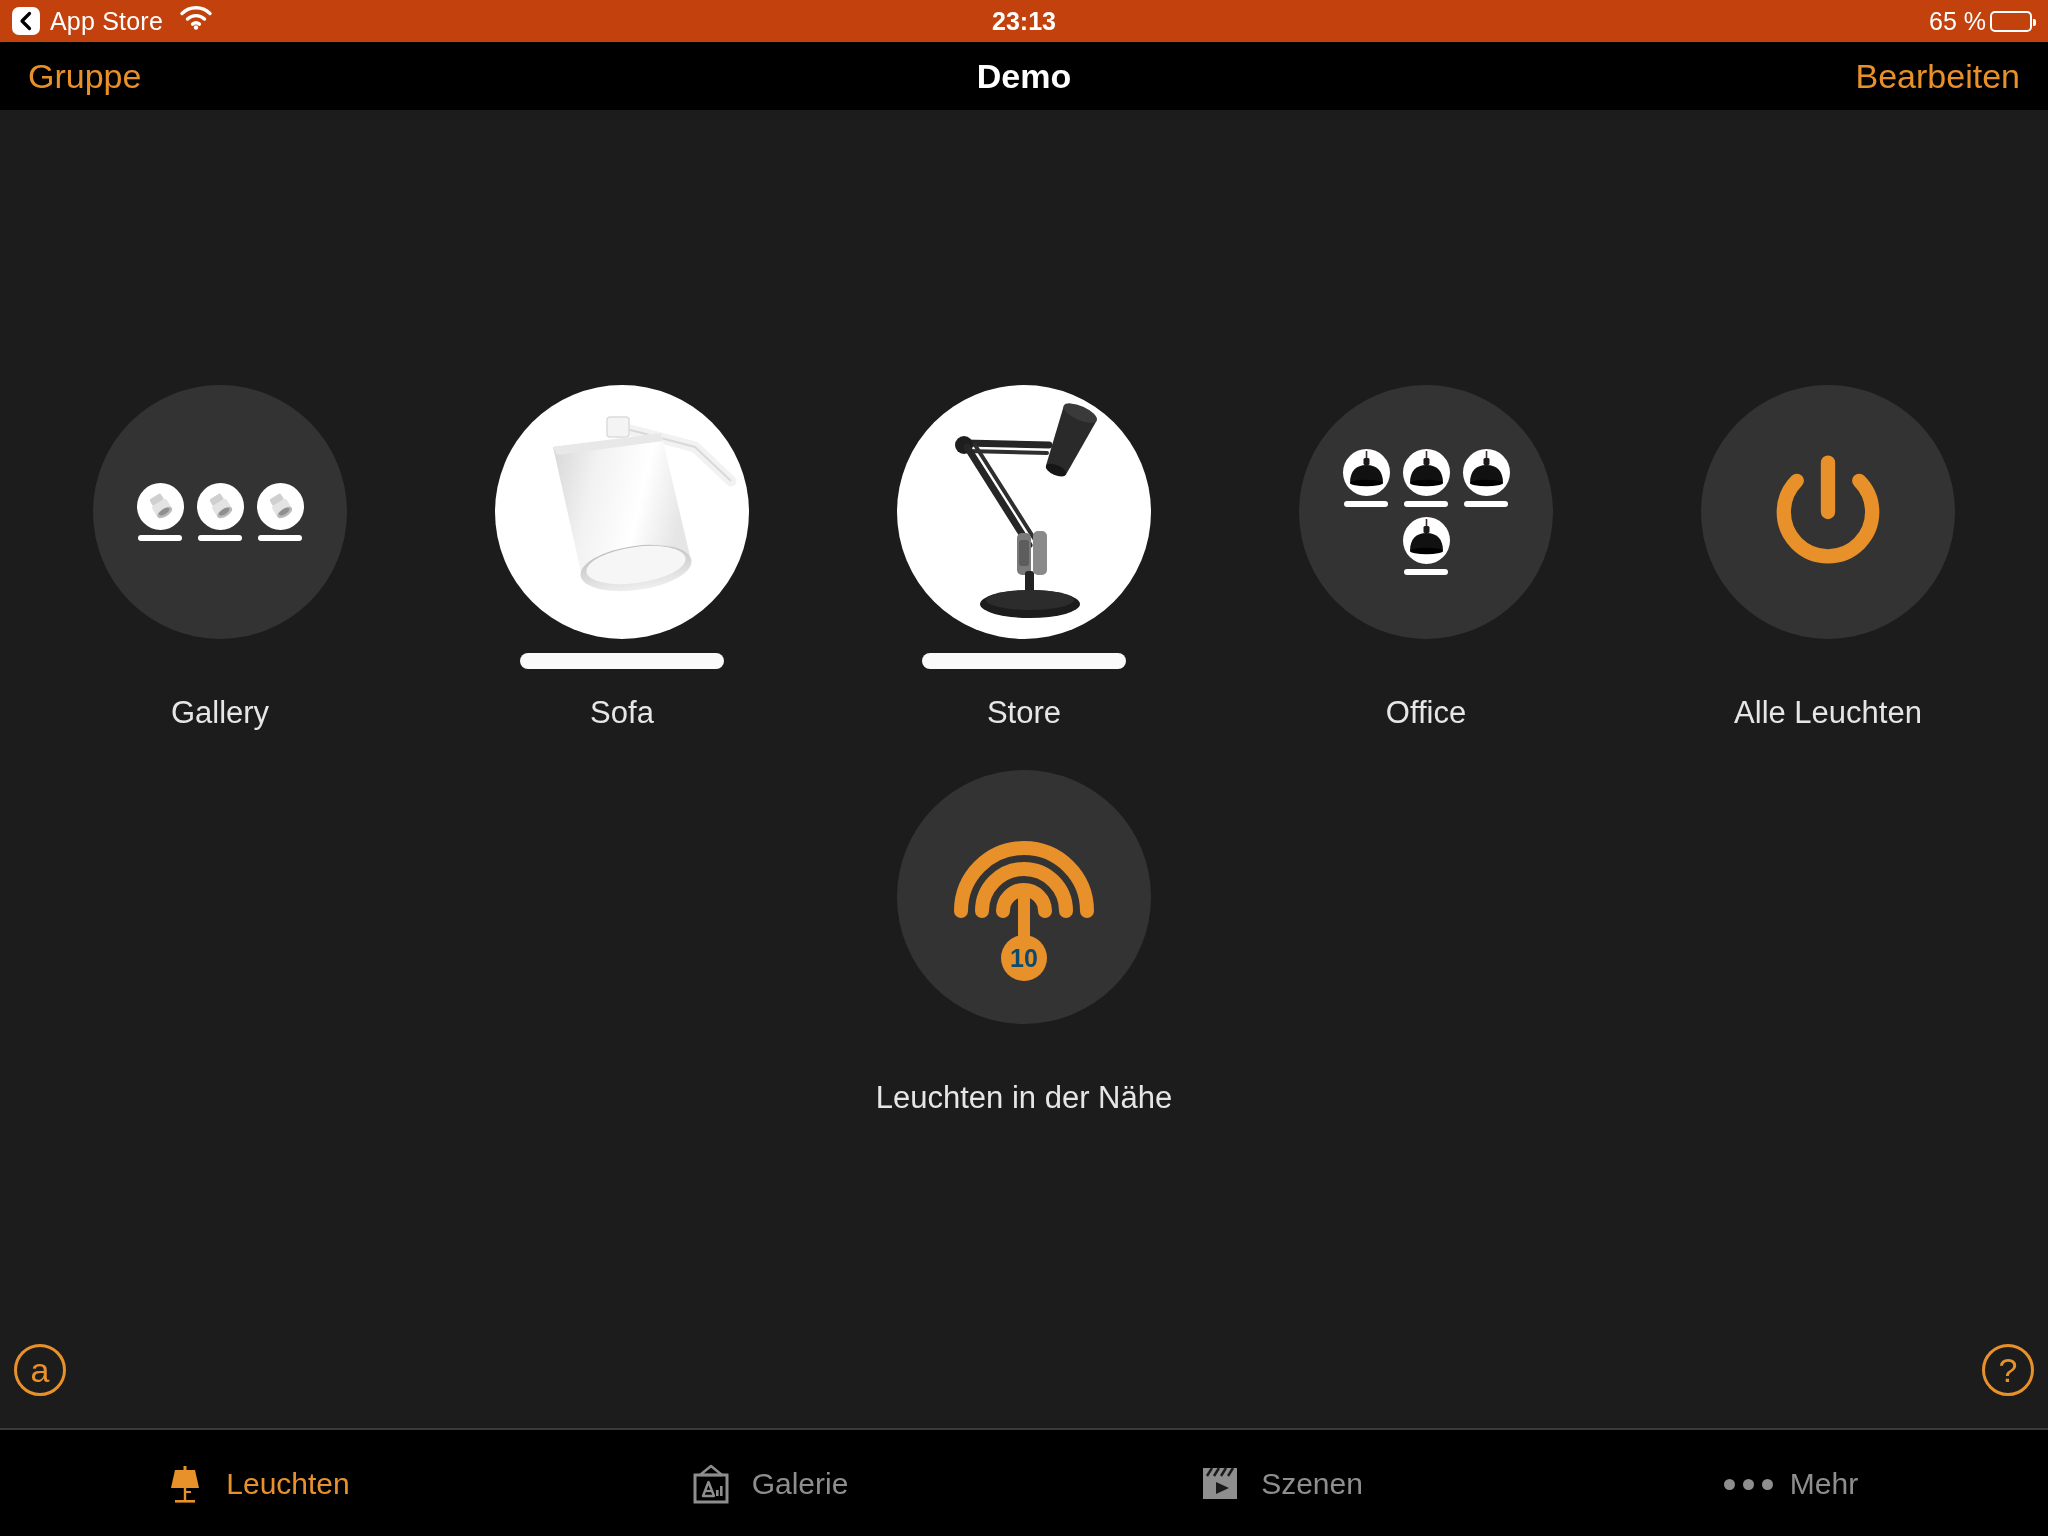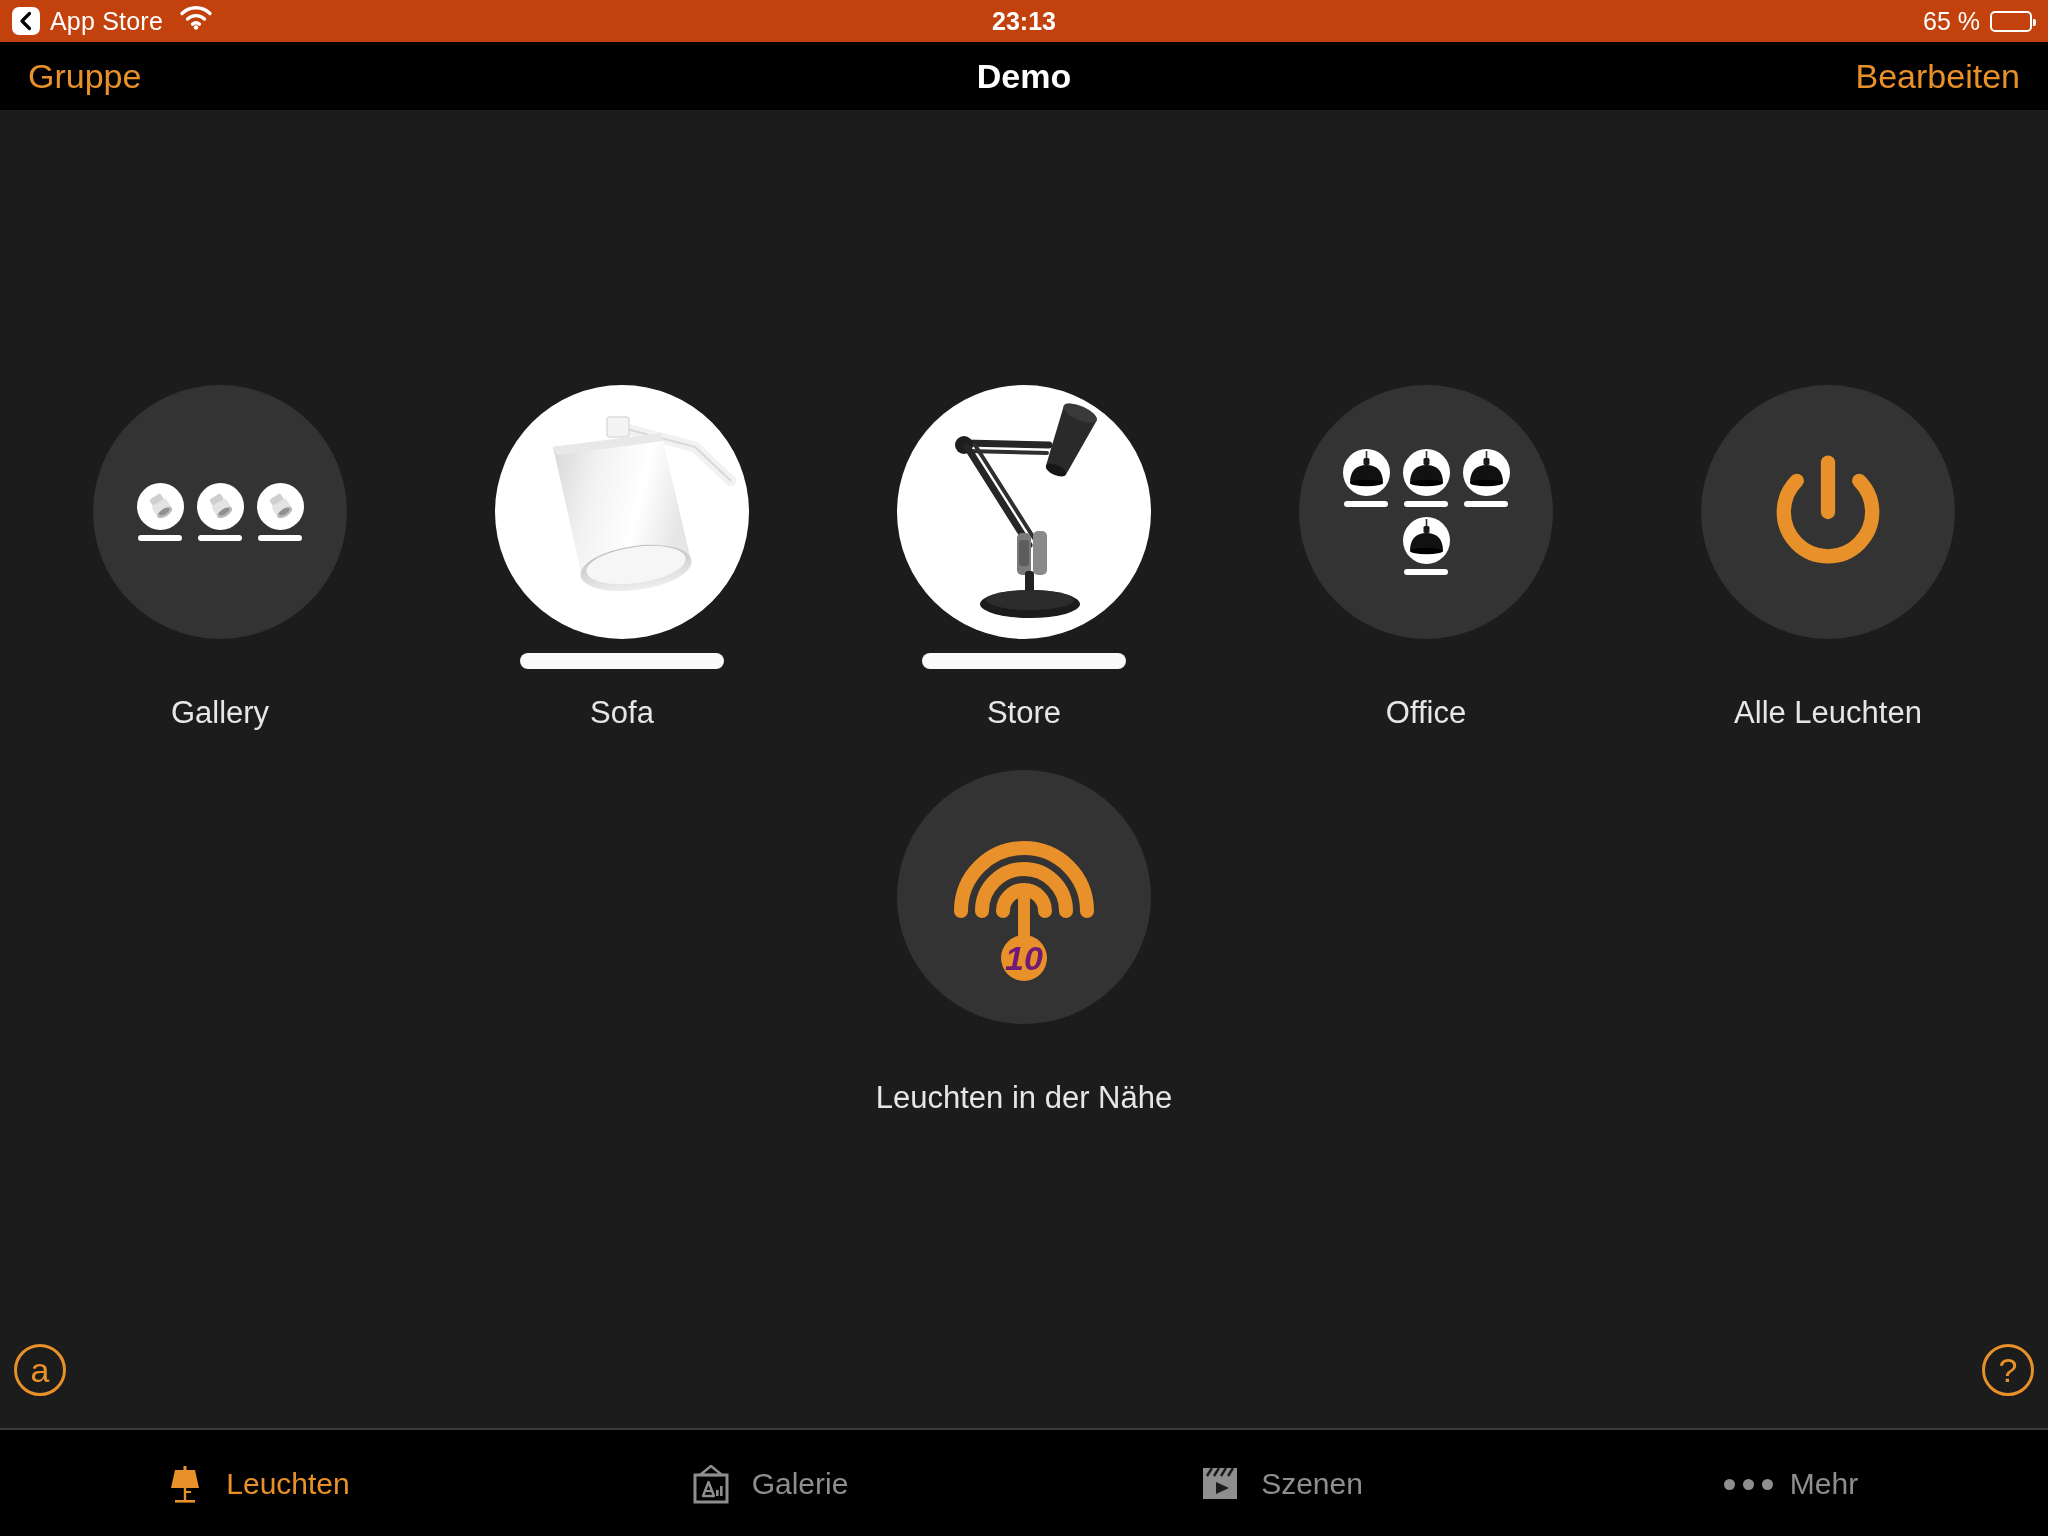--- a/index.html
+++ b/index.html
@@ -23,21 +23,21 @@
     display:flex;align-items:center;justify-content:center;
   }
   .sb-app{ font-size:25px; color:#fff; letter-spacing:.2px;}
   .wifi{ margin-left:6px; display:block; }
   .sb-center{
     position:absolute; left:0; top:0; width:2048px; text-align:center;
     font-size:25px; font-weight:bold; color:#fff; line-height:42px;
   }
   .sb-right{
     position:absolute; right:16px; top:0; height:42px;
-    display:flex; align-items:center; gap:10px;
+    display:flex; align-items:center; gap:4px;
     font-size:25px; color:#fff;
   }
   .batt{
     width:42px;height:21px;border:2px solid #fff;border-radius:5px;
     position:relative; padding:2px;
   }
   .batt::after{
     content:""; position:absolute; right:-6px; top:6px; width:3px;height:7px;
     background:#fff; border-radius:0 2px 2px 0;
   }
@@ -104,22 +104,22 @@
   .mini-bar{ width:44px;height:6px;border-radius:3px;background:#fff; margin-top:5px;}
 
   
   .power{ width:130px;height:130px; }
 
   
   .nearby{ width:150px;height:160px; position:relative; }
   .badge{
     position:absolute; left:50%; transform:translateX(-50%); bottom:-4px;
     width:46px;height:46px;border-radius:50%;background:#E8912A;
-    color:#701a75; font-size:34px; font-weight:bold;
-    display:flex;align-items:center;justify-content:center;font-style:italic;
+    color:#0c4a6e; font-size:25px; font-weight:bold;
+    display:flex;align-items:center;justify-content:center;
   }
 
   
   .corner{
     position:absolute; width:52px;height:52px;border-radius:50%;
     border:3px solid #E8912A; color:#E8912A;
     display:flex;align-items:center;justify-content:center;
     font-size:34px; line-height:1;
   }
   .corner-a{ left:14px; bottom:32px; }

